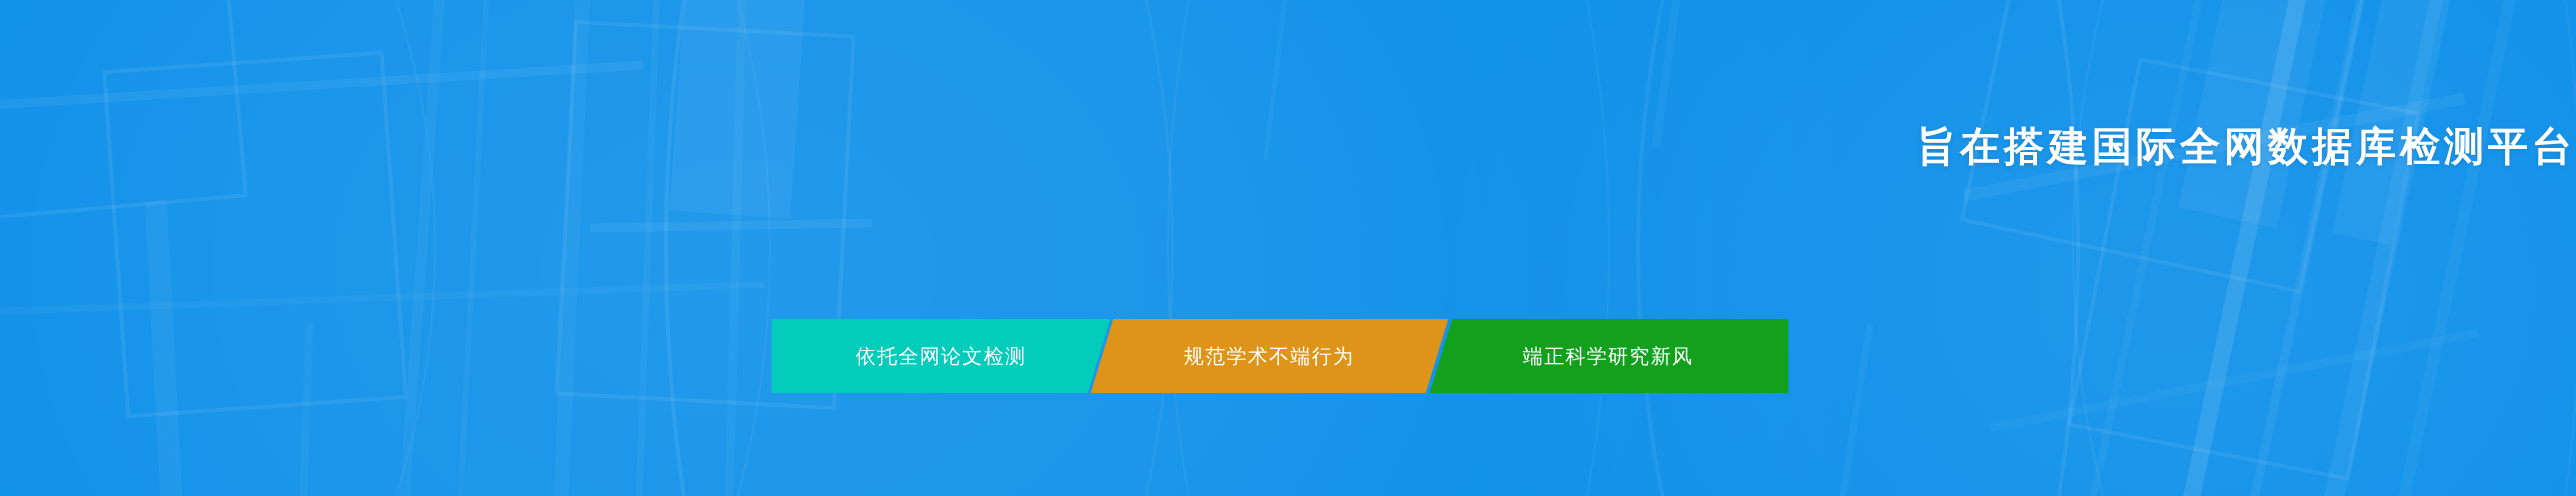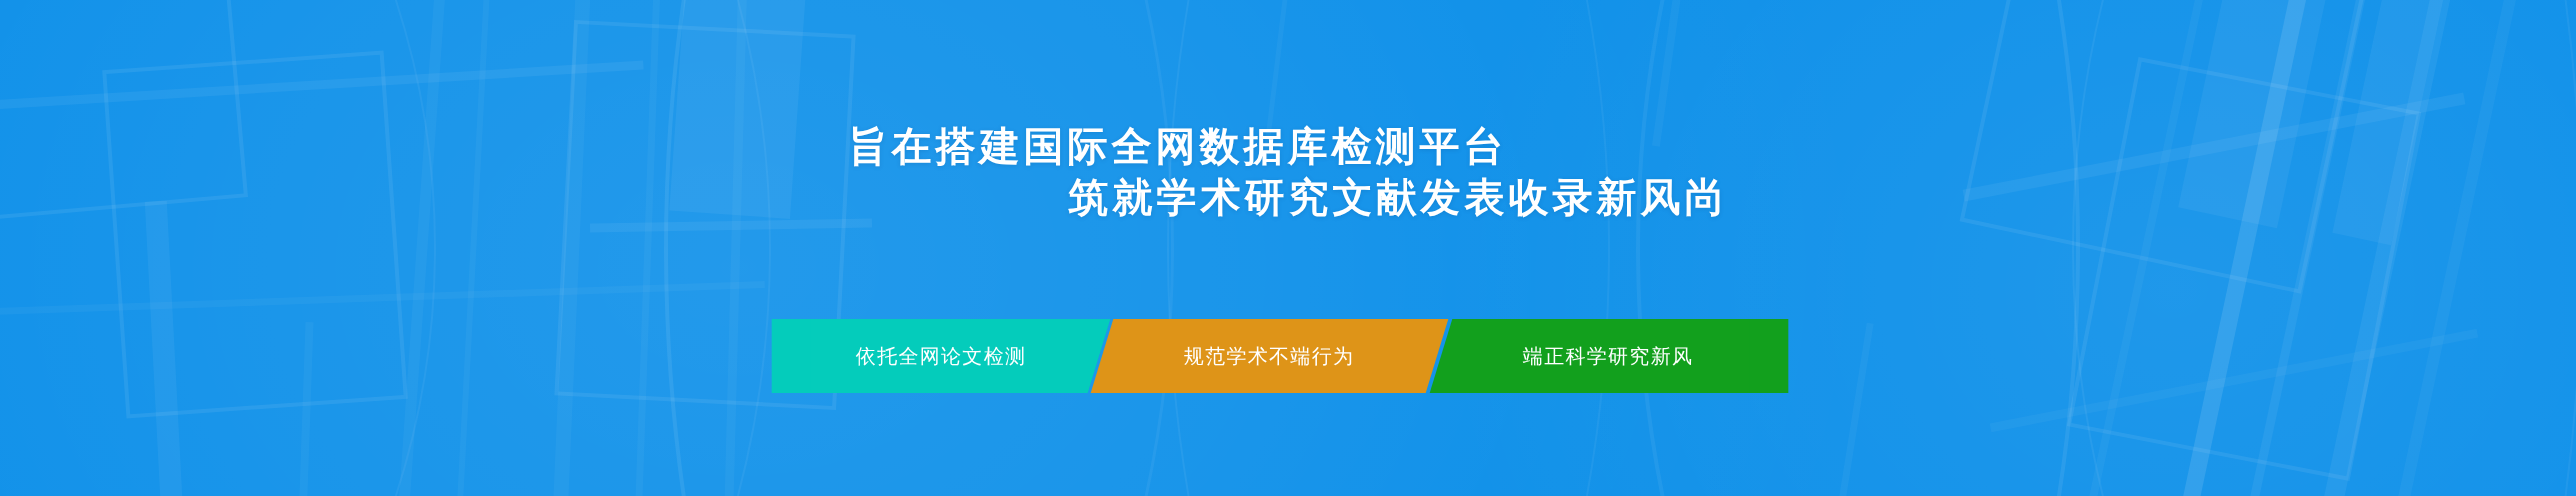--- a/index.html
+++ b/index.html
@@ -106,21 +106,21 @@
   }
   .slash.bright { background: rgba(255,255,255,0.11); }
   .slash.dim    { background: rgba(255,255,255,0.038); }
 
   
   .headline {
     position: absolute;
     left: 0;
     top: 121px;
     width: 100%;
-    text-align: center;
+    text-align: right;
     z-index: 4;
   }
   .headline .line {
     color: #ffffff;
     font-size: 40px;
     font-weight: bold;
     letter-spacing: 4px;
     line-height: 1.28;
     white-space: nowrap;
     text-shadow: 0 1.3px 4px rgba(0,60,120,0.18);
@@ -235,21 +235,20 @@
     <div class="slash dim" style="left:1986px; top:376px; width:496px; height:9.4px; transform:rotate(-11deg);"></div>
 
     <div class="slash dim" style="left:1275px; top:-40px; width:5.4px; height:201px; transform:rotate(7deg);"></div>
     <div class="slash dim" style="left:1664px; top:-27px; width:8px; height:174px; transform:rotate(8deg);"></div>
     <div class="slash dim" style="left:1851px; top:322px; width:6.7px; height:201px; transform:rotate(9deg);"></div>
     <div class="slash dim" style="left:302px; top:322px; width:8px; height:201px; transform:rotate(2deg);"></div>
   </div>
 
   <div class="headline">
     <div class="line line1">旨在搭建国际全网数据库检测平台</div>
-    <div class="line line2">筑就学术研究文献发表收录新风尚</div>
   </div>
 
   <div class="tag-strip">
     <div class="tag t1">
       <span>依托全网论文检测</span>
     </div>
     <div class="tag t2">
       <span>规范学术不端行为</span>
     </div>
     <div class="tag t3">

